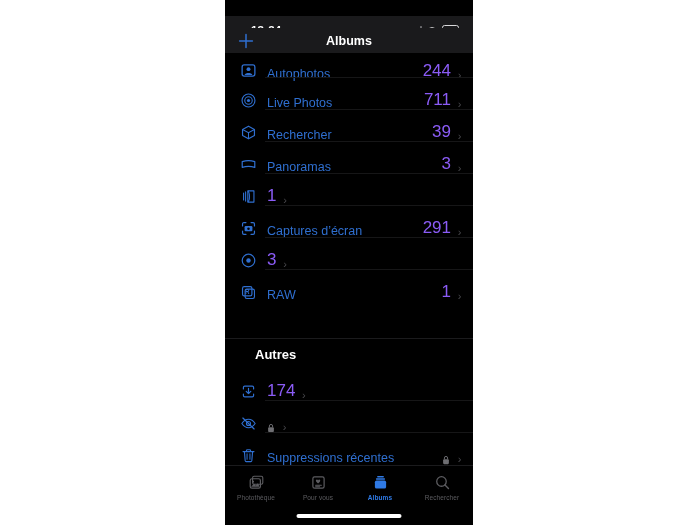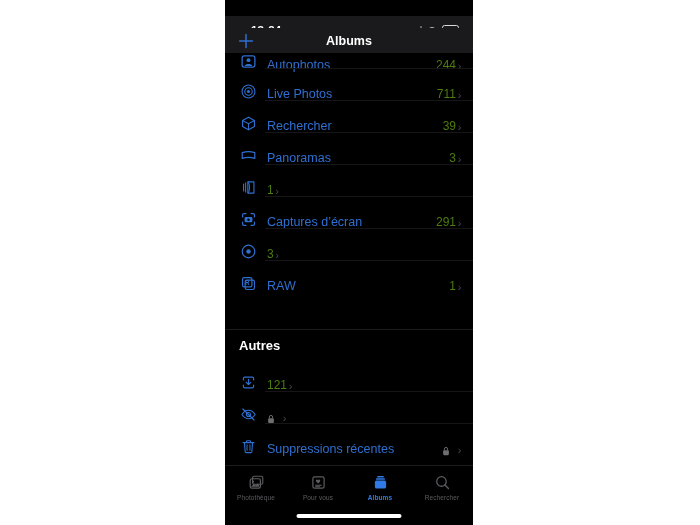--- a/index.html
+++ b/index.html
@@ -69,42 +69,42 @@
   }
   .row{
     position:relative; height:32px; display:flex; align-items:flex-end;
     padding-left:14px; padding-right:10px; cursor:pointer;
   }
   .row::after{
     content:""; position:absolute; left:40px; right:0; bottom:0;
     height:1px; background:#161617;
   }
   .row.no-sep::after{ display:none; }
-  .row-first{ height:16px; align-items:flex-end; }
+  .row-first{ height:25px; align-items:flex-end; }
   .ic{
     width:19px; height:19px; flex:0 0 19px; margin-right:9px;
     display:flex; align-items:center; justify-content:center;
     color:#2f6fd0;
   }
   .row-first .ic{ margin-bottom:-2px; }
   .label{
     flex:1 1 auto; color:#2f6fd0; font-size:12.5px; white-space:nowrap;
     overflow:hidden;
   }
   .row-first .label{ transform:translateY(3px); }
-  .count{ color:#4d7c0f; font-size:12px; white-space:nowrap; }
+  .count{ color:#8b5cf6; font-size:17px; margin-right:5px; white-space:nowrap; }
   .row-first .count{ transform:translateY(3px); }
   .chev{ color:#49494d; font-size:11px; width:7px; text-align:center; }
   .row-first .chev{ transform:translateY(3px); }
   .lock{ color:#6e6e72; margin-right:6px; display:flex; align-items:center; }
 
   .spacer{ height:36px; }
   .grp-sep{ height:1px; background:#1b1b1d; margin-left:0; }
   .grp-head{
-    height:30px; display:flex; align-items:center; padding-left:14px;
+    height:30px; display:flex; align-items:center; padding-left:30px;
     color:#ffffff; font-size:13px; font-weight:bold;
   }
 
   
   .tabbar{
     position:absolute; bottom:0; left:0; width:248px; height:60px;
     background:#000000; border-top:1px solid #1b1b1d;
     display:flex; align-items:flex-start; padding-top:7px;
   }
   .tab{
@@ -265,21 +265,21 @@
 
       <div class="grp-head">Autres</div>
 
       <div class="row">
         <span class="ic">
           <svg width="17" height="17" viewBox="0 0 20 20">
             <path d="M4 7 V5.2 A1.6 1.6 0 0 1 5.6 3.6 H14.4 A1.6 1.6 0 0 1 16 5.2 V7 M4 13 V14.8 A1.6 1.6 0 0 0 5.6 16.4 H14.4 A1.6 1.6 0 0 0 16 14.8 V13" fill="none" stroke="#2f6fd0" stroke-width="1.4" stroke-linecap="round"></path>
             <path d="M10 6.4 V12.4 M7.3 9.8 L10 12.6 L12.7 9.8" fill="none" stroke="#2f6fd0" stroke-width="1.4" stroke-linecap="round" stroke-linejoin="round"></path>
           </svg>
         </span>
-        <span class="count">121</span>
+        <span class="count">174</span>
         <span class="chev">›</span>
       </div>
 
       <div class="row">
         <span class="ic">
           <svg width="17" height="17" viewBox="0 0 20 20">
             <path d="M2.2 10 C4.6 6.4 7.2 5 10 5 C12.8 5 15.4 6.4 17.8 10 C15.4 13.6 12.8 15 10 15 C7.2 15 4.6 13.6 2.2 10 Z" fill="none" stroke="#2f6fd0" stroke-width="1.3"></path>
             <circle cx="10" cy="10" r="2.4" fill="none" stroke="#2f6fd0" stroke-width="1.3"></circle>
             <path d="M3.4 3.6 L16.6 16.4" stroke="#2f6fd0" stroke-width="1.5" stroke-linecap="round"></path>
           </svg>

